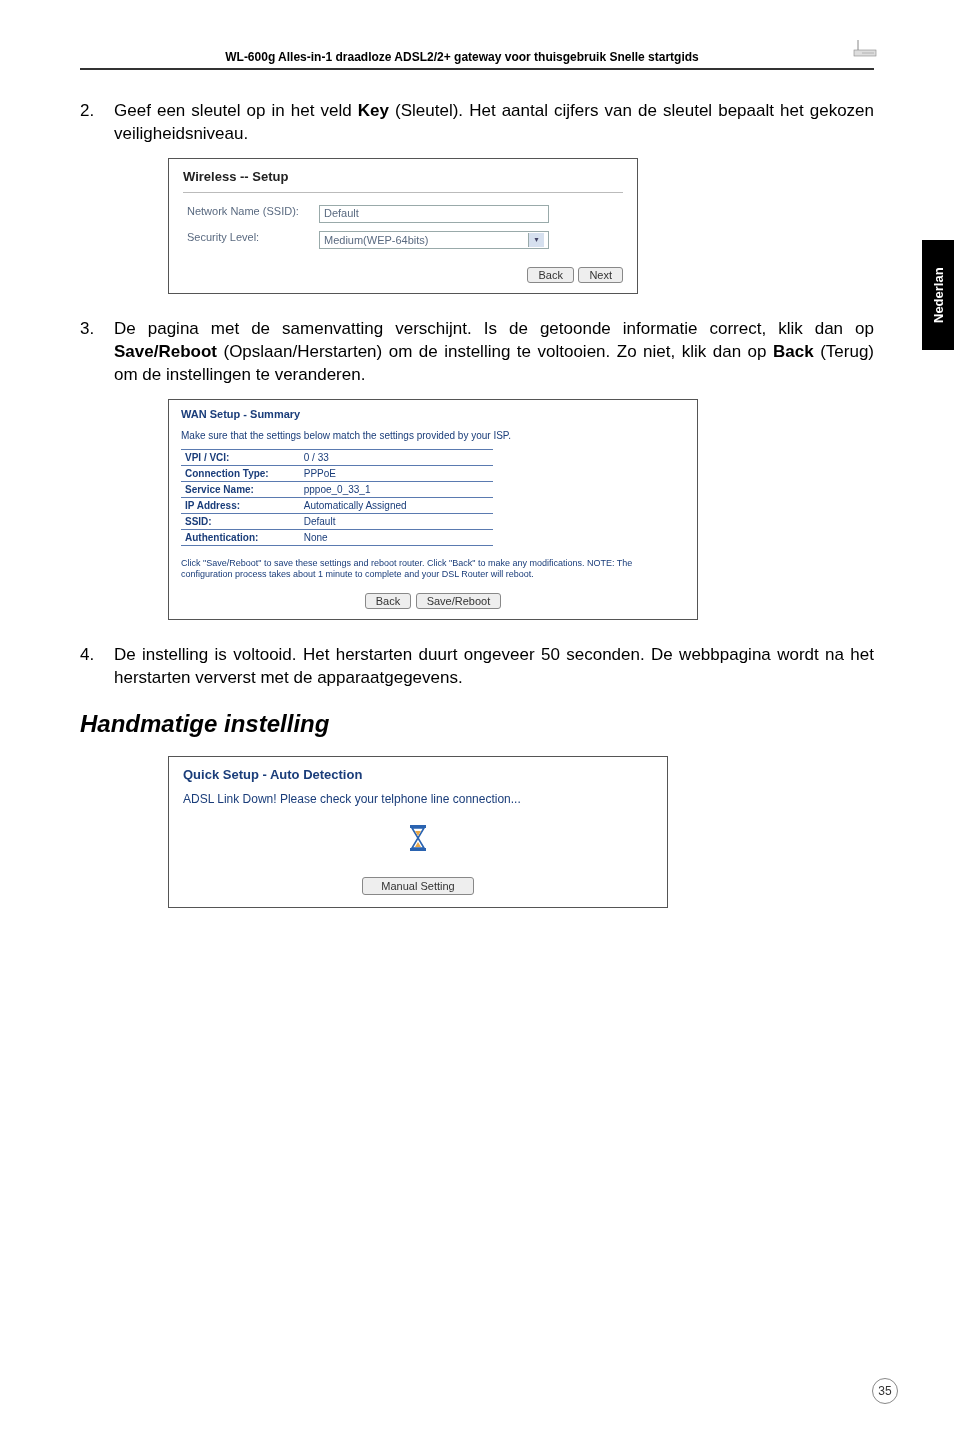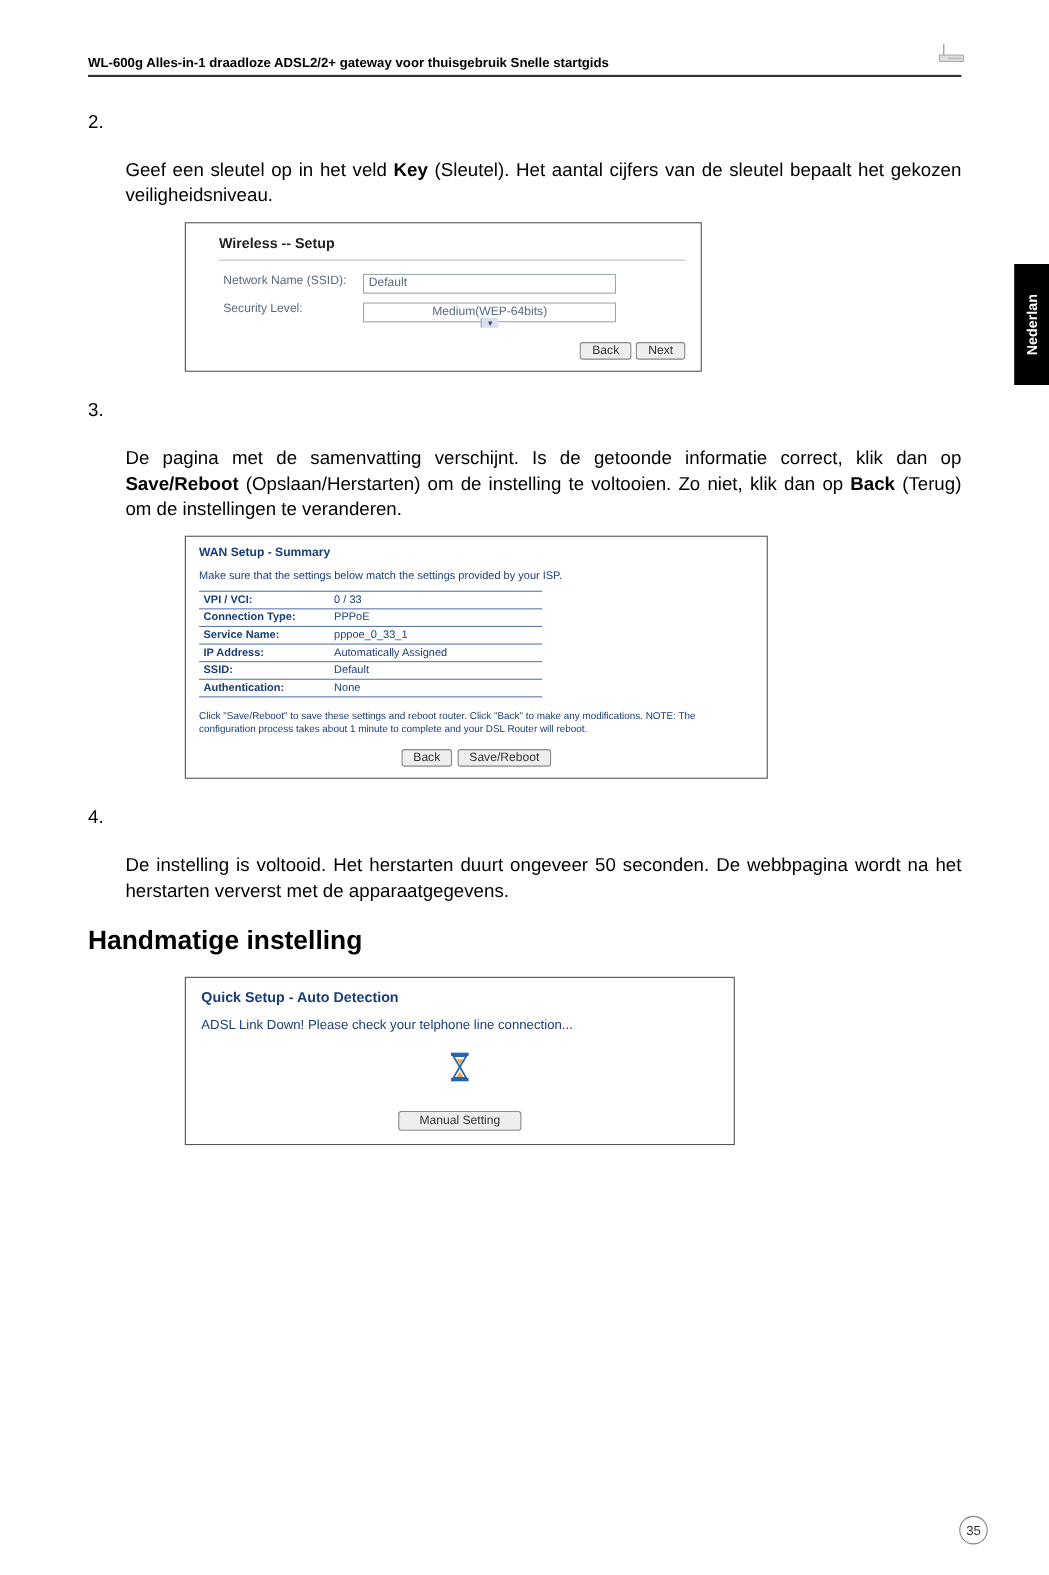--- a/index.html
+++ b/index.html
@@ -16,60 +16,60 @@
   }
   .top-line {
     border-bottom: 2px solid #333;
     padding-bottom: 4px;
     margin-bottom: 30px;
     position: relative;
   }
   .top-line .hdr {
     font-size: 12px;
     font-weight: bold;
-    text-align: left;
+    text-align: center;
     padding-right: 30px;
   }
   .router-icon {
     position: absolute;
     right: -6px;
     top: -14px;
     width: 28px;
     height: 24px;
   }
   .ol-item {
     display: flex;
     font-size: 17px;
     line-height: 1.35;
     text-align: justify;
     margin-bottom: 10px;
   }
   .ol-num { width: 34px; flex: 0 0 34px; }
-  .ol-body { flex: 1; margin-top: 44px; }
+  .ol-body { flex: 1; }
   .fig {
     margin: 12px 0 24px 88px;
     border: 1px solid #555;
     background: #fff;
     font-family: Verdana, Arial, sans-serif;
   }
   
-  .fig1 { width: 470px; padding: 10px 14px 10px 30px; }
+  .fig1 { width: 470px; padding: 10px 14px 10px 14px; }
   .fig1 .ftitle { font-weight: bold; font-size: 13px; color: #222; margin-bottom: 8px; }
   .fig1 .hr { border-top: 1px solid #bbb; margin: 4px 0 8px 0; }
   .fig1 table { width: 100%; border-collapse: collapse; }
   .fig1 td { vertical-align: top; font-size: 11px; color: #5a6a80; padding: 4px 4px; }
   .fig1 td.left { width: 30%; }
   .fig1 .inp {
     border: 1px solid #9aa; height: 18px; width: 230px;
     font-size: 11px; padding: 1px 4px; background: #fff; display: inline-block;
   }
   .fig1 .sel {
     border: 1px solid #9aa; height: 18px; width: 230px;
     font-size: 11px; padding: 1px 4px; background: #fff; display: inline-flex;
-    justify-content: space-between; align-items: center; flex-direction: column;
+    justify-content: space-between; align-items: center;
   }
   .fig1 .seldrop {
     width: 16px; height: 14px; background: #d6e0ef; border-left: 1px solid #9aa;
     display: inline-flex; align-items: center; justify-content: center; font-size: 8px; color: #446;
   }
   .fig1 .btnrow { text-align: right; margin-top: 12px; }
   .btn {
     display: inline-block; border: 1px solid #888; background: #eee;
     font-size: 11px; padding: 1px 10px; border-radius: 3px; color: #333;
   }
@@ -78,21 +78,21 @@
   .fig2 .ftitle { font-weight: bold; font-size: 11px; color: #1a3d7a; }
   .fig2 .sub { font-size: 10px; color: #1a3d7a; margin: 10px 0 8px 0; }
   .fig2 table.data { width: 62%; border-collapse: collapse; }
   .fig2 table.data td { border-top: 1px solid #5a7ab0; font-size: 10px; color: #1a3d7a; padding: 2px 4px; }
   .fig2 table.data tr:last-child td { border-bottom: 1px solid #5a7ab0; }
   .fig2 table.data td.k { font-weight: bold; width: 38%; }
   .fig2 .note { font-size: 9px; color: #1a3d7a; margin-top: 12px; line-height: 1.3; }
   .fig2 .btnrow { text-align: center; margin-top: 10px; }
   
   h2.manual {
-    font-size: 24px; font-weight: bold; margin: 20px 0 18px 0;
+    font-size: 24px; font-weight: bold; margin: 20px 0 18px 0; font-style: italic;
   }
   
   .fig3 { width: 500px; padding: 10px 14px 12px 14px; }
   .fig3 .ftitle { font-weight: bold; font-size: 13px; color: #1a3d7a; margin-bottom: 10px; }
   .fig3 .msg { font-size: 12px; color: #1a3d7a; margin-bottom: 18px; }
   .fig3 .hourglass { text-align: center; margin: 8px 0 20px 0; }
   .fig3 .btnrow { text-align: center; }
   
   .side-tab {
     position: absolute;

